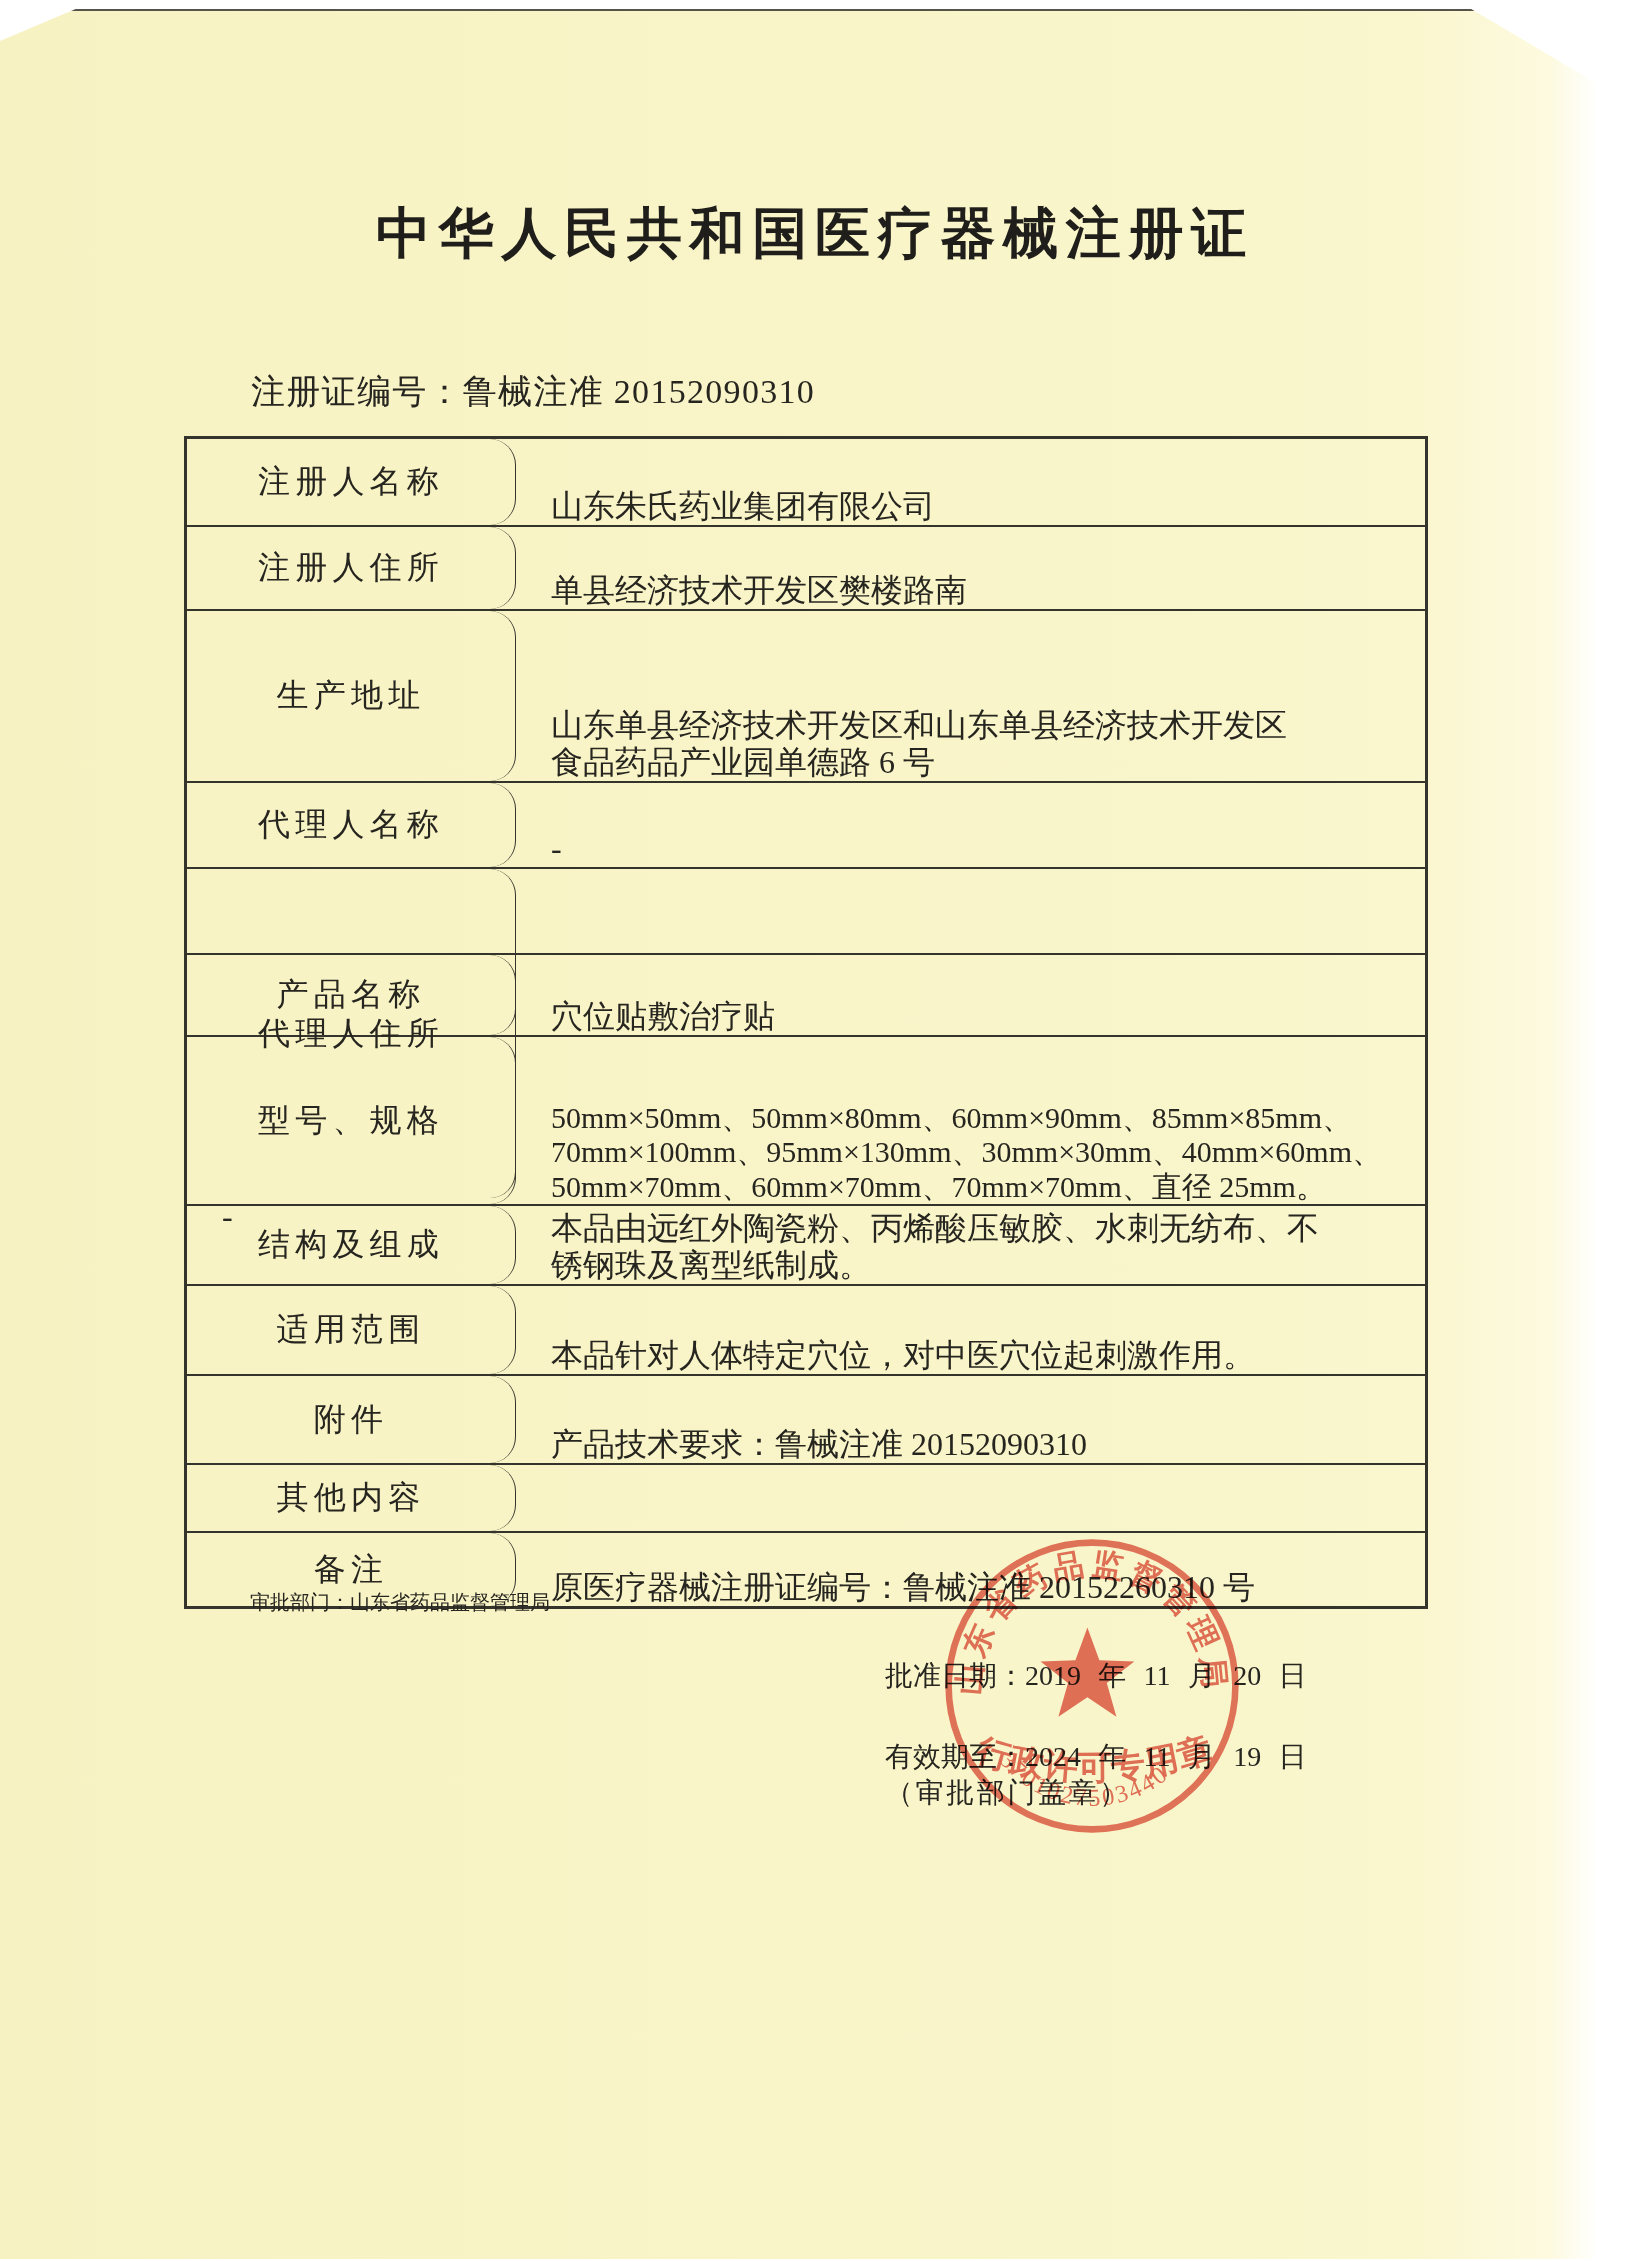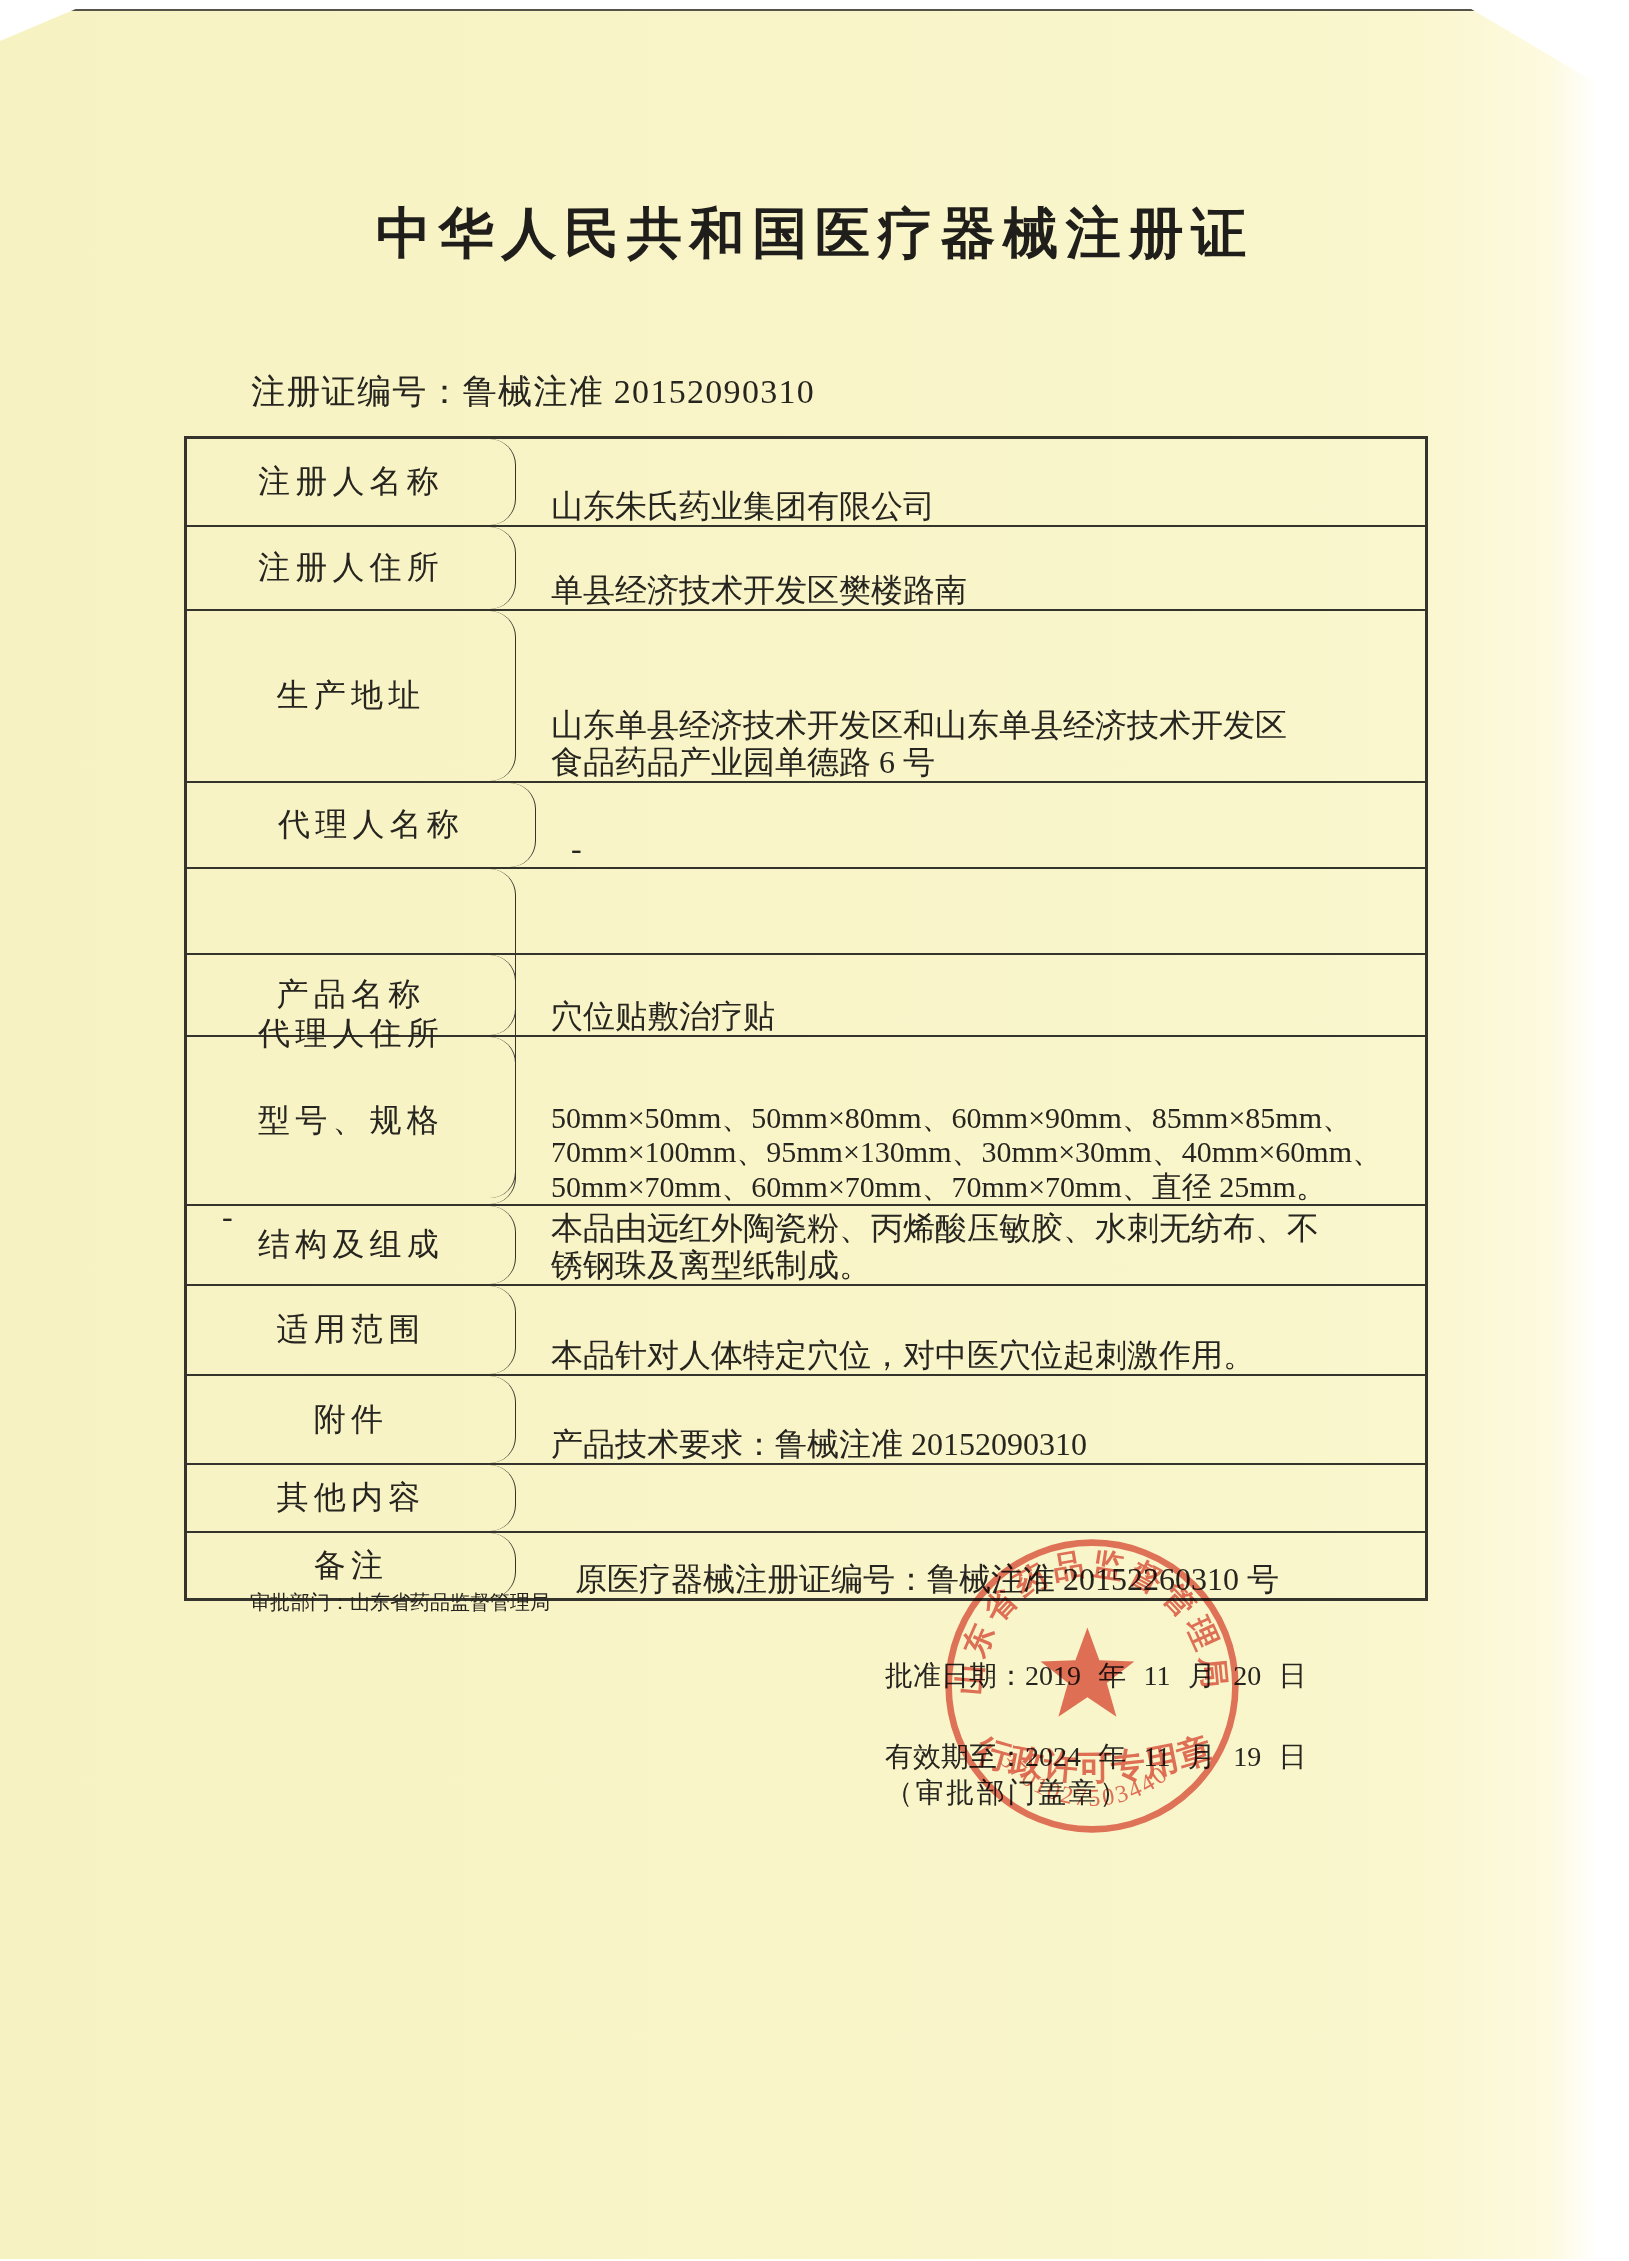--- a/index.html
+++ b/index.html
@@ -51,29 +51,29 @@
     left: 184px; top: 436px;
     width: 1244px;
     border: 3.2px solid #35342c;
     box-sizing: border-box;
   }
   .row { display: flex; box-sizing: border-box; }
   .row + .row { border-top: 2.6px solid #35342c; }
   .row:nth-child(1)  { height: 86px; }
   .row:nth-child(2)  { height: 84px; }
   .row:nth-child(3)  { height: 172px; }
-  .row:nth-child(4)  { height: 86px; padding-left: 20px; }
+  .row:nth-child(4)  { height: 86px; }
   .row:nth-child(5)  { height: 86px; flex-direction: column; }
   .row:nth-child(6)  { height: 82px; }
   .row:nth-child(7)  { height: 169px; }
   .row:nth-child(8)  { height: 80px; }
   .row:nth-child(9)  { height: 90px; }
   .row:nth-child(10) { height: 89px; }
   .row:nth-child(11) { height: 68px; }
-  .row:nth-child(12) { height: 67px; gap: 24px; }
+  .row:nth-child(12) { height: 75px; }
   .label {
     width: 329px; flex: 0 0 329px;
     border-right: 1.9px solid #35342c;
     display: flex; align-items: center; justify-content: center;
     font-size: 32px; letter-spacing: 5.2px;
     color: #26251f;
     box-sizing: border-box;
     border-radius: 26px;
   }
   .content {

